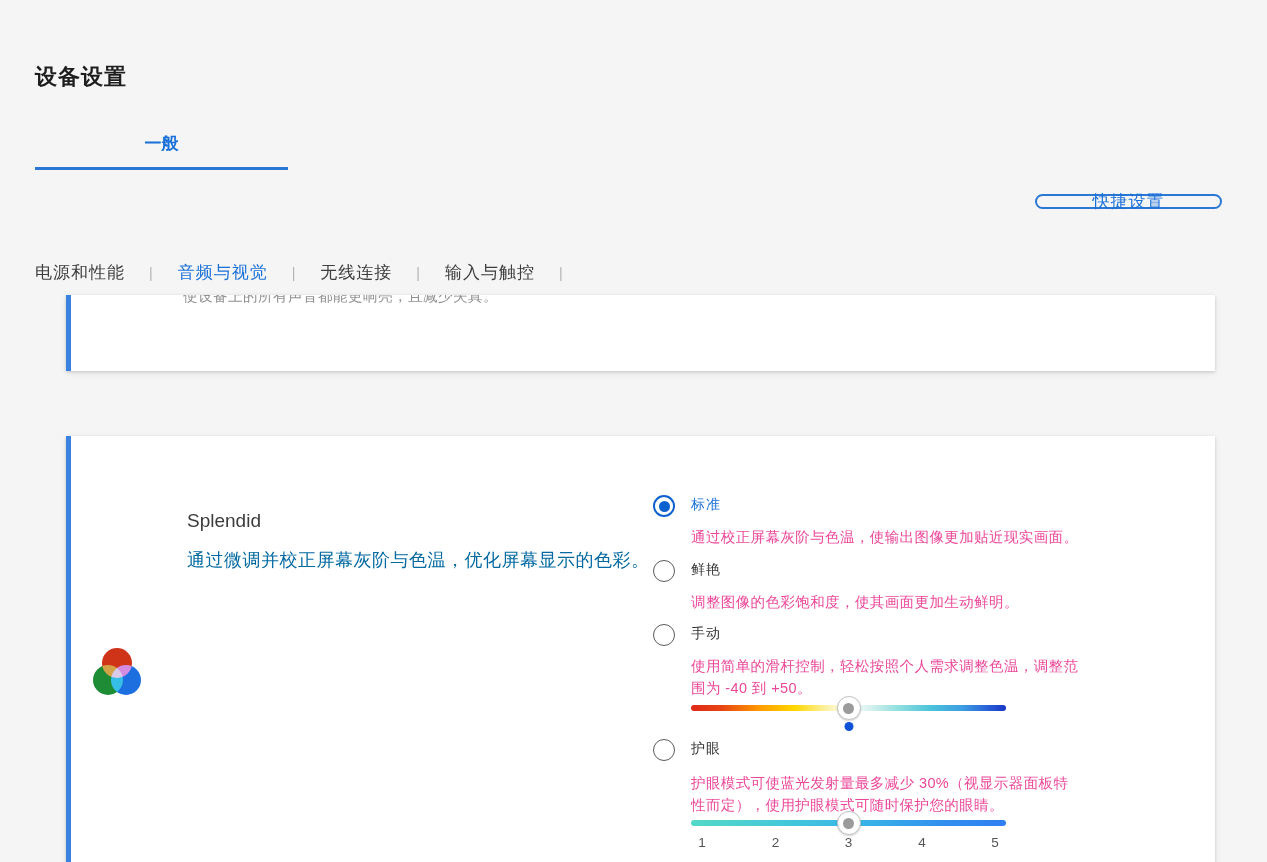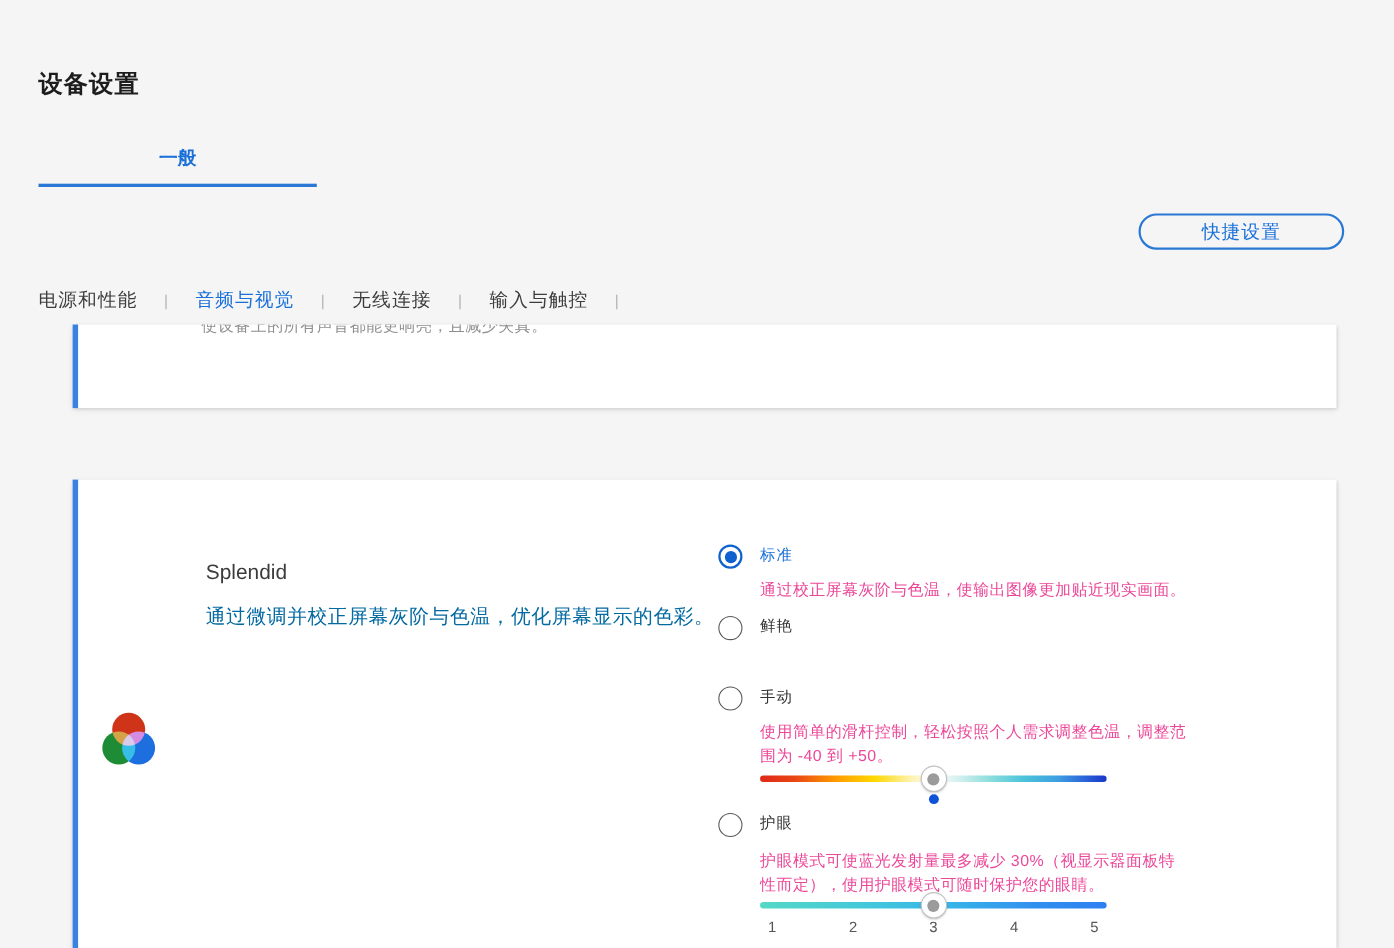--- a/index.html
+++ b/index.html
@@ -21,21 +21,21 @@
     text-align: center;
   }
   .top-tab {
     position: absolute; left: 35px; top: 132px; width: 253px;
     text-align: center; padding-bottom: 12px;
     font-size: 17px; font-weight: 700; color: #1a70d9;
     border-bottom: 3px solid #2a78d4;
     cursor: pointer;
   }
   .quick-settings-btn {
-    position: absolute; left: 1035px; top: 194px; width: 187px; height: 33px;
+    position: absolute; left: 1035px; top: 194px; width: 187px; height: 15px;
     border: 2px solid #2a78d4; border-radius: 17px; background: transparent;
     color: #1a70d9; font-size: 17px; font-family: Liberation Serif, serif;
     display: flex; align-items: center; justify-content: center;
     letter-spacing: 1px; cursor: pointer;
   }
 
   
   .subnav {
     position: absolute; left: 35px; top: 261px;
     display: flex; align-items: center; gap: 24px;
@@ -185,20 +185,21 @@
       <div class="c c-green"></div>
       <div class="c c-blue"></div>
     </div>
 
     <div class="opt-radio selected" style="top:59px"></div>
     <div class="opt-label selected" style="top:60px">标准</div>
     <div class="opt-desc" style="top:90px">通过校正屏幕灰阶与色温，使输出图像更加贴近现实画面。</div>
 
     <div class="opt-radio" style="top:124px"></div>
     <div class="opt-label" style="top:125px">鲜艳</div>
+    <div class="opt-desc" style="top:155px">调整图像的色彩饱和度，使其画面更加生动鲜明。</div>
 
     <div class="opt-radio" style="top:188px"></div>
     <div class="opt-label" style="top:189px">手动</div>
     <div class="opt-desc" style="top:219px">使用简单的滑杆控制，轻松按照个人需求调整色温，调整范围为 -40 到 +50。</div>
     <div class="slider" style="top:259px">
       <div class="track track-colortemp"></div>
       <div class="thumb"></div>
       <div class="default-dot"></div>
     </div>
 

